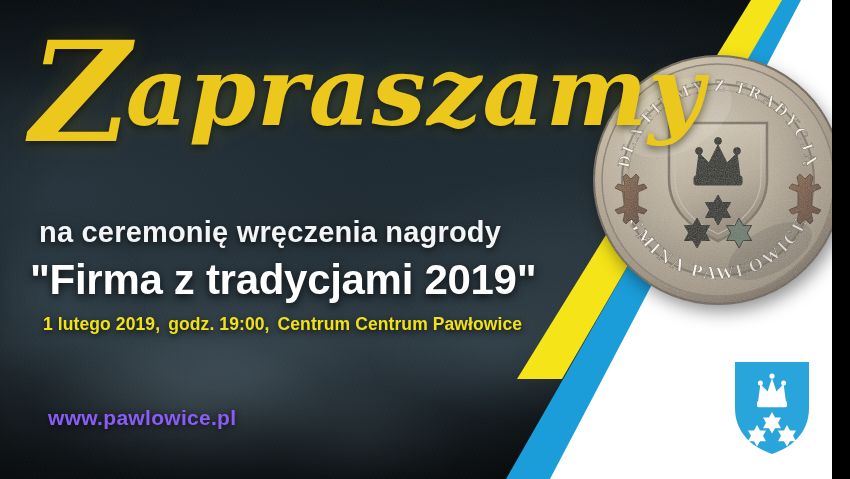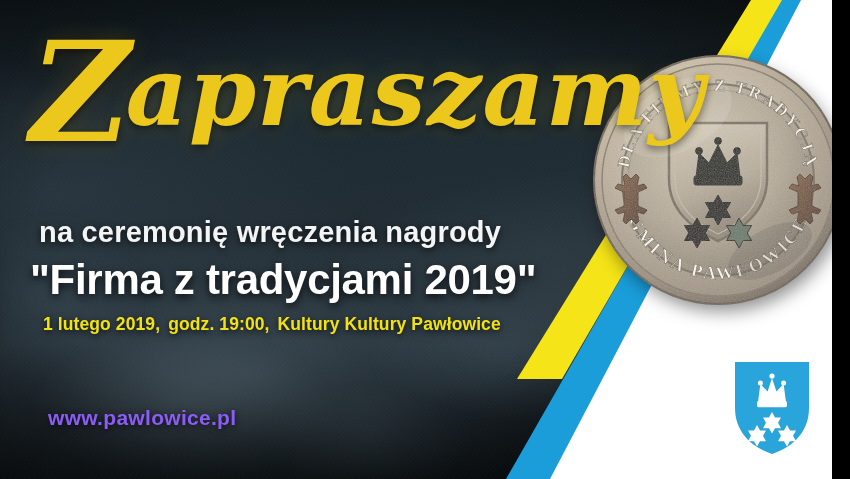--- a/index.html
+++ b/index.html
@@ -284,21 +284,21 @@
   </div>
 
   <div class="script-title">
     <span class="swash">Z</span><span>apraszamy</span>
   </div>
 
   <div class="line-sub">na ceremonię wręczenia nagrody</div>
   <div class="line-award">"Firma z tradycjami 2019"</div>
 
   <div class="line-when">
-    <span>1 lutego 2019,</span><span class="gap"></span><span>godz. 19:00,</span><span class="gap"></span><span>Kultury Kultury Pawłowice</span>
+    <span>1 lutego 2019,</span><span class="gap"></span><span>godz. 19:00,</span><span class="gap"></span><span>Centrum Centrum Pawłowice</span>
   </div>
 
   <div class="line-url">www.pawlowice.pl</div>
 
   <div class="coat-wrap">
     <svg width="78" height="96" viewBox="0 0 78 96">
       <path d="M2,2 h74 v46 c0,26 -19,40 -37,46 C21,88 2,74 2,48 z" fill="#29a5dc"></path>
       <g fill="#ffffff">
         <path d="M25,42 l2.4,-18 l7.2,7.4 l4.4,-13.4 l4.4,13.4 l7.2,-7.4 l2.4,18 z"></path>
         <rect x="24" y="41" width="30" height="6.2" rx="1.6"></rect>

